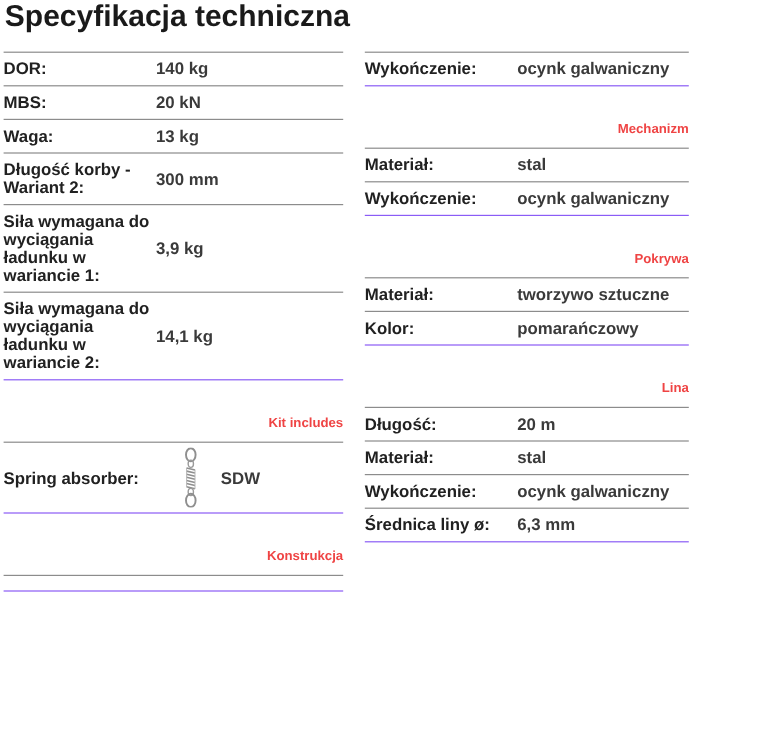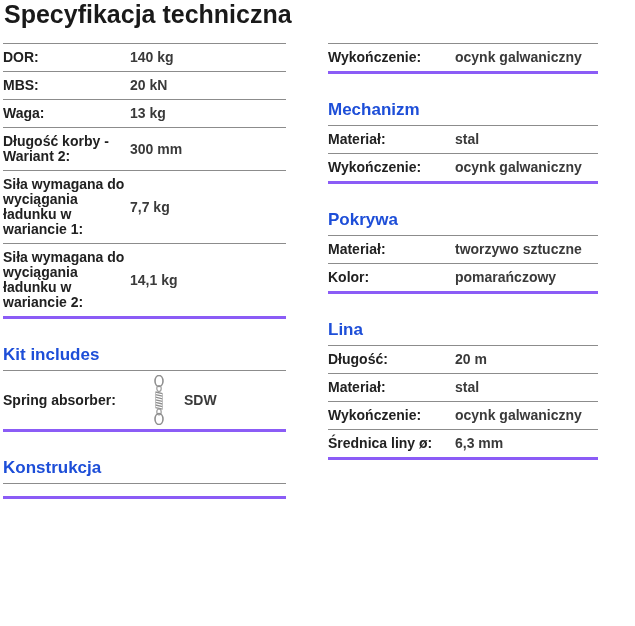--- a/index.html
+++ b/index.html
@@ -23,24 +23,24 @@
     font-weight: 700;
     line-height: 23px;
     margin: 0 0 17px 1px;
     color: #1a1a1a;
   }
   .cols {
     display: flex;
     align-items: flex-start;
   }
   .col-left  { width: 283px; flex: 0 0 283px; }
-  .col-right { width: 270px; flex: 0 0 270px; margin-left: 42px; }
+  .col-right { width: 270px; flex: 0 0 270px; margin-left: 18px; }
 
   .spec-table {
-    border-bottom: 3px solid #8b5cf6;
+    border-bottom: 1px solid #8b5cf6;
   }
   .spec-row {
     display: flex;
     align-items: center;
     border-top: 1px solid #8c8c8c;
     padding: 6px 0;
     font-size: 14px;
     line-height: 15px;
   }
   .spec-label {
@@ -48,25 +48,26 @@
     flex: 0 0 127px;
     font-weight: 700;
     color: #212121;
   }
   .spec-value {
     font-weight: 700;
     color: #3a3a3a;
     white-space: nowrap;
   }
   .section-heading {
-    font-size: 17px;
+    font-size: 11px;
     font-weight: 700;
     line-height: 18px;
-    color: #1d4ed8;
+    color: #ef4444;
     margin: 27px 0 6px 0;
+    text-align: right;
   }
 
   
   .kit-row { padding: 4px 0; }
   .kit-icon-wrap {
     margin-left: 20px;
     display: flex;
     align-items: center;
   }
   .kit-value { margin-left: 16px; }
@@ -95,21 +96,21 @@
         <div class="spec-row">
           <div class="spec-label">Waga:</div>
           <div class="spec-value">13 kg</div>
         </div>
         <div class="spec-row">
           <div class="spec-label">Długość korby - Wariant 2:</div>
           <div class="spec-value">300 mm</div>
         </div>
         <div class="spec-row">
           <div class="spec-label">Siła wymagana do wyciągania ładunku w wariancie 1:</div>
-          <div class="spec-value">7,7 kg</div>
+          <div class="spec-value">3,9 kg</div>
         </div>
         <div class="spec-row">
           <div class="spec-label">Siła wymagana do wyciągania ładunku w wariancie 2:</div>
           <div class="spec-value">14,1 kg</div>
         </div>
       </div>
 
       <div class="section-heading">Kit includes</div>
 
       <div class="spec-table">

